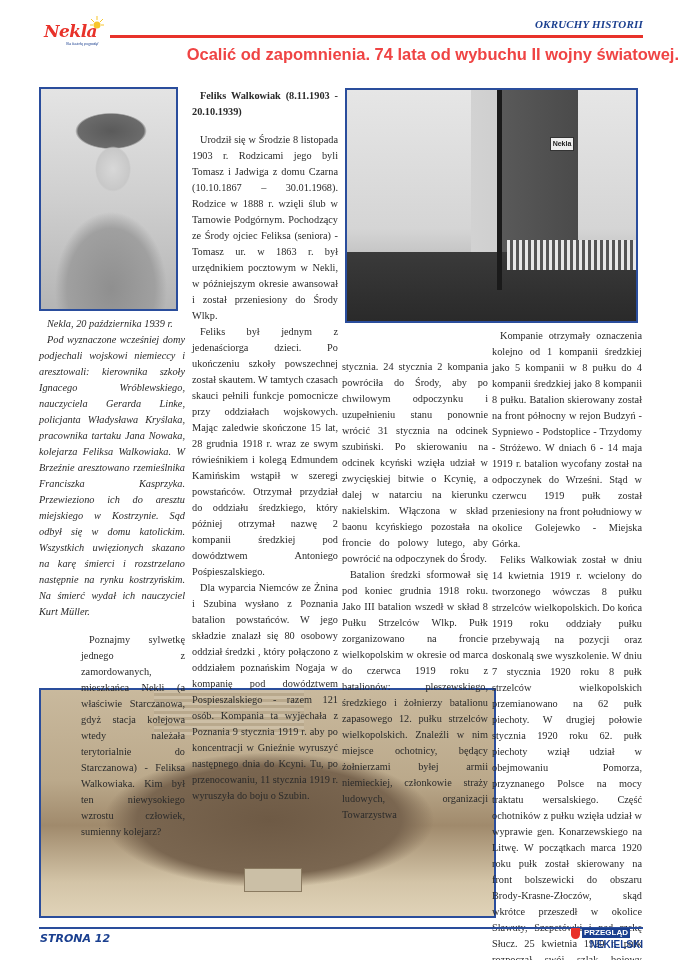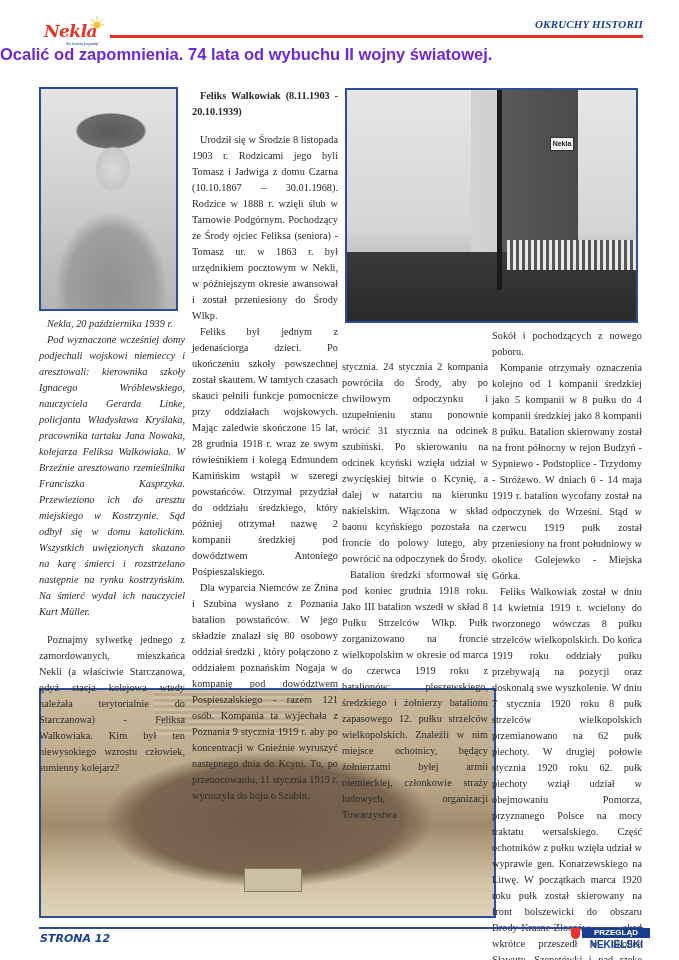--- a/index.html
+++ b/index.html
@@ -8,21 +8,21 @@
 
   
   .logo { position: absolute; left: 40px; top: 12px; width: 70px; height: 36px; }
   .logo .word { position: absolute; left: 4px; top: 9px; font-family: "DejaVu Serif", serif; font-style: italic; font-weight: bold; font-size: 17px; color: #e8322a; letter-spacing: -0.5px; }
   .logo .sun { position: absolute; left: 50px; top: 4px; width: 14px; height: 14px; }
   .logo .tag { position: absolute; left: 26px; top: 29px; font-family: "Liberation Sans", sans-serif; font-size: 4px; color: #1a3f8f; font-style: italic; }
   .header-line { position: absolute; left: 110px; top: 35px; width: 533px; height: 3px; background: #e8322a; }
   .section-title { position: absolute; right: 36px; top: 18px; font-family: "Liberation Serif", serif; font-style: italic; font-weight: bold; font-size: 11px; color: #1a3f8f; letter-spacing: 0.2px; }
 
   
-  .title { position: absolute; left: 0; top: 44px; width: 679px; text-align: left; font-family: "Liberation Sans", sans-serif; font-weight: bold; color: #6d28d9; font-size: 16.5px; line-height: 20px; }
+  .title { position: absolute; left: 0; top: 44px; width: 679px; text-align: right; font-family: "Liberation Sans", sans-serif; font-weight: bold; color: #ef4444; font-size: 16.5px; line-height: 20px; }
 
   
   .photo { position: absolute; border: 2px solid #2a4d9c; overflow: hidden; }
   .portrait { left: 39px; top: 87px; width: 139px; height: 224px;
     background:
       radial-gradient(ellipse 30px 38px at 72px 80px, #d8d8d8 0%, #c8c8c8 55%, transparent 60%),
       radial-gradient(ellipse 55px 28px at 70px 42px, #5a5a5a 0%, #6b6b6b 60%, transparent 65%),
       radial-gradient(ellipse 80px 110px at 70px 200px, #8f8f8f 0%, #a0a0a0 55%, transparent 70%),
       linear-gradient(180deg, #e4e4e4 0%, #cfcfcf 50%, #b5b5b5 100%); }
   .station { left: 345px; top: 88px; width: 293px; height: 235px;
@@ -39,32 +39,32 @@
       linear-gradient(180deg, #c9b99d 0%, #bba98b 40%, #a08a6c 60%, #d3c4a7 85%, #e0d3b8 100%); }
   .group .board { position: absolute; left: 203px; top: 178px; width: 58px; height: 24px; background: #cbbfa6; border: 1px solid #8a7a60; }
   .group .door { position: absolute; left: 113px; top: 0; width: 150px; height: 45px; background: repeating-linear-gradient(180deg, #cdbfa6 0 3px, #b9a98d 3px 6px); }
 
   
   .col { position: absolute; font-size: 10.3px; line-height: 16px; text-align: justify; color: #2a2a2a; }
   .col p { text-indent: 8px; }
   .col p.noind { text-indent: 0; }
   .caption-col { left: 39px; top: 316px; width: 146px; font-style: italic; }
   .caption-col .place { text-indent: 8px; }
-  .intro { margin-top: 12px; font-style: normal; }
+  .intro { margin-top: 12px; font-style: normal; margin-left: 42px; }
   .col2 { left: 192px; top: 88px; width: 146px; }
   .col2 .bio-head { font-weight: bold; text-indent: 8px; margin-bottom: 12px; }
   .col3 { left: 342px; top: 328px; width: 146px; margin-top: 31px; }
   .col4 { left: 492px; top: 328px; width: 150px; }
 
   
   .footer-line { position: absolute; left: 39px; top: 927px; width: 604px; height: 2px; background: #2a4d9c; }
   .page-num { position: absolute; left: 40px; top: 932px; font-family: "DejaVu Sans", sans-serif; font-style: italic; font-weight: bold; font-size: 11px; color: #1a3f8f; }
   .brand { position: absolute; right: 36px; top: 926px; width: 80px; height: 28px; }
   .brand .shield { position: absolute; left: 8px; top: 2px; width: 9px; height: 11px; background: #e8322a; border-radius: 0 0 5px 5px; }
-  .brand .top { position: absolute; left: 19px; top: 2px; background: #1a3f8f; color: #fff; font-family: "Liberation Sans", sans-serif; font-weight: bold; font-size: 8px; line-height: 10px; padding: 0 12px; }
+  .brand .top { position: absolute; left: 19px; top: 2px; background: #1a3f8f; color: #fff; font-family: "Liberation Sans", sans-serif; font-weight: bold; font-size: 8px; line-height: 10px; padding: 0 2px; }
   .brand .bottom { position: absolute; right: 0; top: 13px; color: #1a3f8f; font-family: "Liberation Sans", sans-serif; font-weight: bold; font-size: 10px; margin-left: 13px; }
 </style>
 </head>
 <body>
 
 <div class="logo">
   <span class="word">Nekla</span>
   <svg class="sun" viewBox="0 0 14 14">
     <circle cx="7" cy="9" r="3.5" fill="#f7c52b"></circle>
     <g stroke="#f7c52b" stroke-width="1">
@@ -107,21 +107,20 @@
   <p>Feliks był jednym z jedenaściorga dzieci. Po ukończeniu szkoły powszechnej został skautem. W tamtych czasach skauci pełnili funkcje pomocnicze przy oddziałach wojskowych. Mając zaledwie skończone 15 lat, 28 grudnia 1918 r. wraz ze swym rówieśnikiem i kolegą Edmundem Kamińskim wstąpił w szeregi powstańców. Otrzymał przydział do oddziału średzkiego, który później otrzymał nazwę 2 kompanii średzkiej pod dowództwem Antoniego Pośpieszalskiego.</p>
   <p>Dla wyparcia Niemców ze Żnina i Szubina wysłano z Poznania batalion powstańców. W jego składzie znalazł się 80 osobowy oddział średzki , który połączono z oddziałem poznańskim Nogaja w kompanię pod dowództwem Pospieszalskiego - razem 121 osób. Kompania ta wyjechała z Poznania 9 stycznia 1919 r. aby po koncentracji w Gnieźnie wyruszyć następnego dnia do Kcyni. Tu, po przenocowaniu, 11 stycznia 1919 r. wyruszyła do boju o Szubin.</p>
 </div>
 
 <div class="col col3">
   <p class="noind">stycznia. 24 stycznia 2 kompania powróciła do Środy, aby po chwilowym odpoczynku i uzupełnieniu stanu ponownie wrócić 31 stycznia na odcinek szubiński. Po skierowaniu na odcinek kcyński wzięła udział w zwycięskiej bitwie o Kcynię, a dalej w natarciu na kierunku nakielskim. Włączona w skład baonu kcyńskiego pozostała na froncie do polowy lutego, aby powrócić na odpoczynek do Środy.</p>
   <p>Batalion średzki sformował się pod koniec grudnia 1918 roku. Jako III batalion wszedł w skład 8 Pułku Strzelców Wlkp. Pułk zorganizowano na froncie wielkopolskim w okresie od marca do czerwca 1919 roku z batalionów: pleszewskiego, średzkiego i żołnierzy batalionu zapasowego 12. pułku strzelców wielkopolskich. Znaleźli w nim miejsce ochotnicy, będący żołnierzami byłej armii niemieckiej, członkowie straży ludowych, organizacji Towarzystwa</p>
 </div>
 
 <div class="col col4">
-  <p class="noind">Sokół i pochodzących z nowego poboru.</p>
   <p>Kompanie otrzymały oznaczenia kolejno od 1 kompanii średzkiej jako 5 kompanii w 8 pułku do 4 kompanii średzkiej jako 8 kompanii 8 pułku. Batalion skierowany został na front północny w rejon Budzyń - Sypniewo - Podstoplice - Trzydomy - Stróżewo. W dniach 6 - 14 maja 1919 r. batalion wycofany został na odpoczynek do Wrześni. Stąd w czerwcu 1919 pułk został przeniesiony na front południowy w okolice Golejewko - Miejska Górka.</p>
   <p>Feliks Walkowiak został w dniu 14 kwietnia 1919 r. wcielony do tworzonego wówczas 8 pułku strzelców wielkopolskich. Do końca 1919 roku oddziały pułku przebywają na pozycji oraz doskonalą swe wyszkolenie. W dniu 7 stycznia 1920 roku 8 pułk strzelców wielkopolskich przemianowano na 62 pułk piechoty. W drugiej połowie stycznia 1920 roku 62. pułk piechoty wziął udział w obejmowaniu Pomorza, przyznanego Polsce na mocy traktatu wersalskiego. Część ochotników z pułku wzięła udział w wyprawie gen. Konarzewskiego na Litwę. W początkach marca 1920 roku pułk został skierowany na front bolszewicki do obszaru Brody-Krasne-Złoczów, skąd wkrótce przeszedł w okolice Sławuty, Szepetówki i nad rzekę Słucz. 25 kwietnia 1920 r. pułk rozpoczął swój szlak bojowy przeciw bolszewikom. Brał udział w zdobyciu Kijowa. Następnie skierowany nad Berezynę pozostaje tam do czasu odwrotu. Wycofywał się w kierunku Warszawy tocząc boje w Wołkowysku, nad Bugiem i Liwcem. W dniu 1 sierpnia 1920 r.</p>
 </div>
 
 <div class="footer-line"></div>
 <div class="page-num">STRONA 12</div>
 <div class="brand">
   <span class="shield"></span>
   <span class="top">PRZEGLĄD</span>
   <span class="bottom">NEKIELSKI</span>

